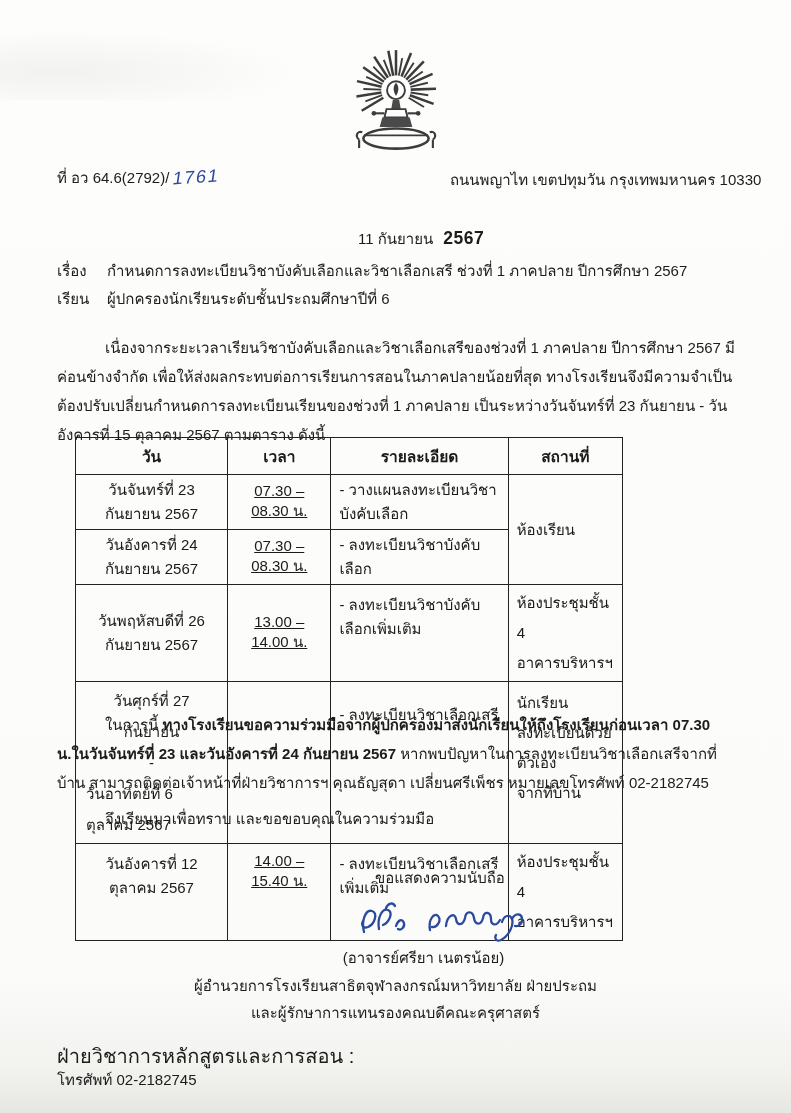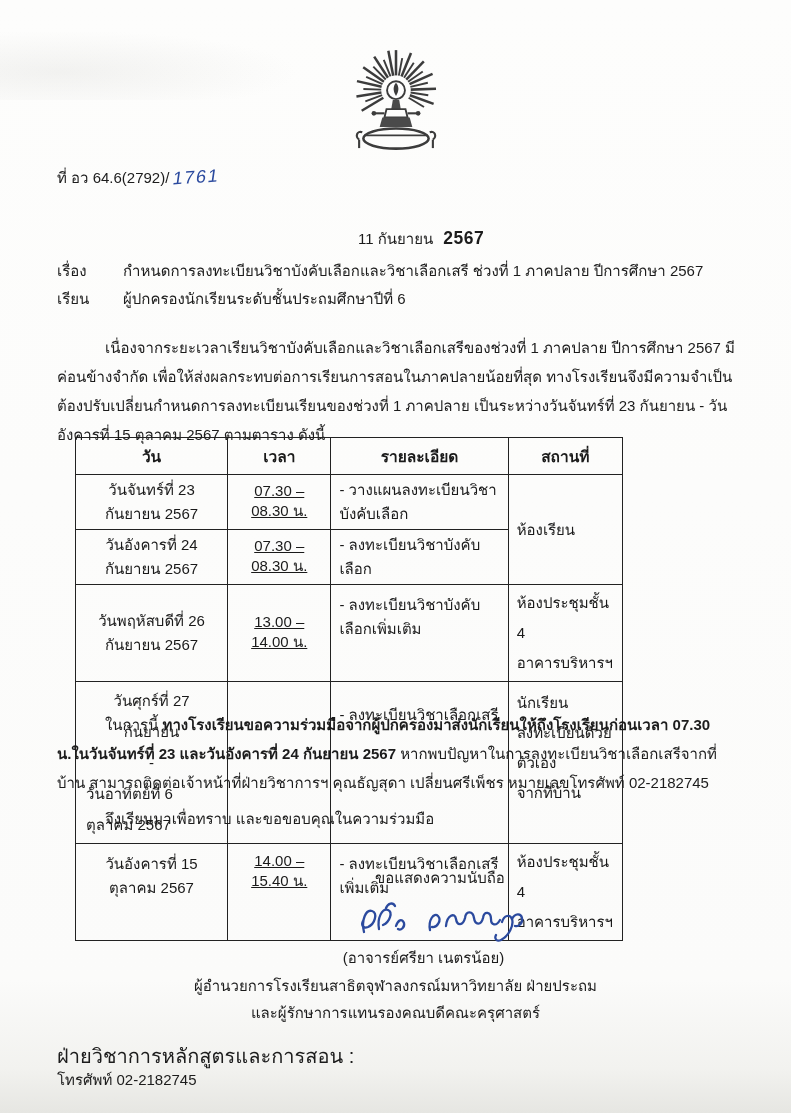--- a/index.html
+++ b/index.html
@@ -15,21 +15,21 @@
   }
   .abs{position:absolute;}
   .ref-row{left:57px;top:166px;font-size:15px;}
   .hand{
     color:#2b4a9e;font-size:18px;font-weight:500;letter-spacing:1.5px;
     display:inline-block;transform:skewX(-12deg) rotate(-4deg);margin-left:4px;
   }
   .addr{left:450px;top:166px;font-size:15px;line-height:1.85;}
   .date-line{left:358px;top:227px;font-size:15px;}
   .date-year{font-weight:700;font-size:17.5px;letter-spacing:0.5px;margin-left:10px;}
-  .label-row{left:57px;font-size:15px;display:flex;gap:16px;}
+  .label-row{left:57px;font-size:15px;display:flex;}
   .label-row .lbl{width:50px;flex:0 0 50px;}
   .para{left:57px;width:682px;font-size:15px;line-height:29px;text-indent:48px;}
   .p1{top:333px;}
   .p2{top:710px;}
   .p3{top:804px;}
   .emph{font-weight:700;text-underline-offset:3px;text-decoration-thickness:1.2px;margin-top:40px;}
 
   table.sched{
     position:absolute;left:75px;top:437px;width:548px;
     border-collapse:collapse;table-layout:fixed;font-size:15px;color:#1a1a1a;
@@ -113,20 +113,21 @@
       <line x1="35" y1="87" x2="35" y2="95" class="ink" stroke-width="2"></line>
       <line x1="105" y1="87" x2="105" y2="95" class="ink" stroke-width="2"></line>
     </svg>
   </div>
 
   <div class="abs ref-row">
     <span>ที่ อว  64.6(2792)/</span><span class="hand">1761</span>
   </div>
 
   <div class="abs addr">
+    <div>ถนนพญาไท เขตปทุมวัน กรุงเทพมหานคร 10330</div>
   </div>
 
   <div class="abs date-line">
     <span>11  กันยายน</span><span class="date-year">2567</span>
   </div>
 
   <div class="abs label-row" style="top:259px;">
     <span class="lbl">เรื่อง</span>
     <span>กำหนดการลงทะเบียนวิชาบังคับเลือกและวิชาเลือกเสรี ช่วงที่ 1 ภาคปลาย ปีการศึกษา 2567</span>
   </div>
@@ -178,21 +179,21 @@
           <span class="dline center">-</span>
           <span class="dline left">วันอาทิตย์ที่ 6 ตุลาคม 2567</span>
         </td>
         <td class="time"></td>
         <td class="detail" style="vertical-align:top;padding-top:21px;">- ลงทะเบียนวิชาเลือกเสรี</td>
         <td class="place" style="vertical-align:top;padding-top:6px;">นักเรียน
 ลงทะเบียนด้วยตัวเอง
 จากที่บ้าน</td>
       </tr>
       <tr class="r5">
-        <td class="date" style="vertical-align:top;padding-top:8px;">วันอังคารที่ 15 ตุลาคม 2567</td>
+        <td class="date" style="vertical-align:top;padding-top:8px;">วันอังคารที่ 12 ตุลาคม 2567</td>
         <td class="time" style="vertical-align:top;padding-top:8px;">14.00 – 15.40 น.</td>
         <td class="detail" style="vertical-align:top;padding-top:8px;">- ลงทะเบียนวิชาเลือกเสรีเพิ่มเติม</td>
         <td class="place">ห้องประชุมชั้น 4
 อาคารบริหารฯ</td>
       </tr>
     </tbody>
   </table>
 
   <div class="abs para p2">
     <span>ในการนี้ </span><span class="emph">ทางโรงเรียนขอความร่วมมือจากผู้ปกครองมาส่งนักเรียนให้ถึงโรงเรียนก่อนเวลา 07.30 น.ในวันจันทร์ที่ 23 และวันอังคารที่ 24 กันยายน 2567</span><span>  หากพบปัญหาในการลงทะเบียนวิชาเลือกเสรีจากที่บ้าน สามารถติดต่อเจ้าหน้าที่ฝ่ายวิชาการฯ คุณธัญสุดา เปลี่ยนศรีเพ็ชร หมายเลขโทรศัพท์ 02-2182745</span>

